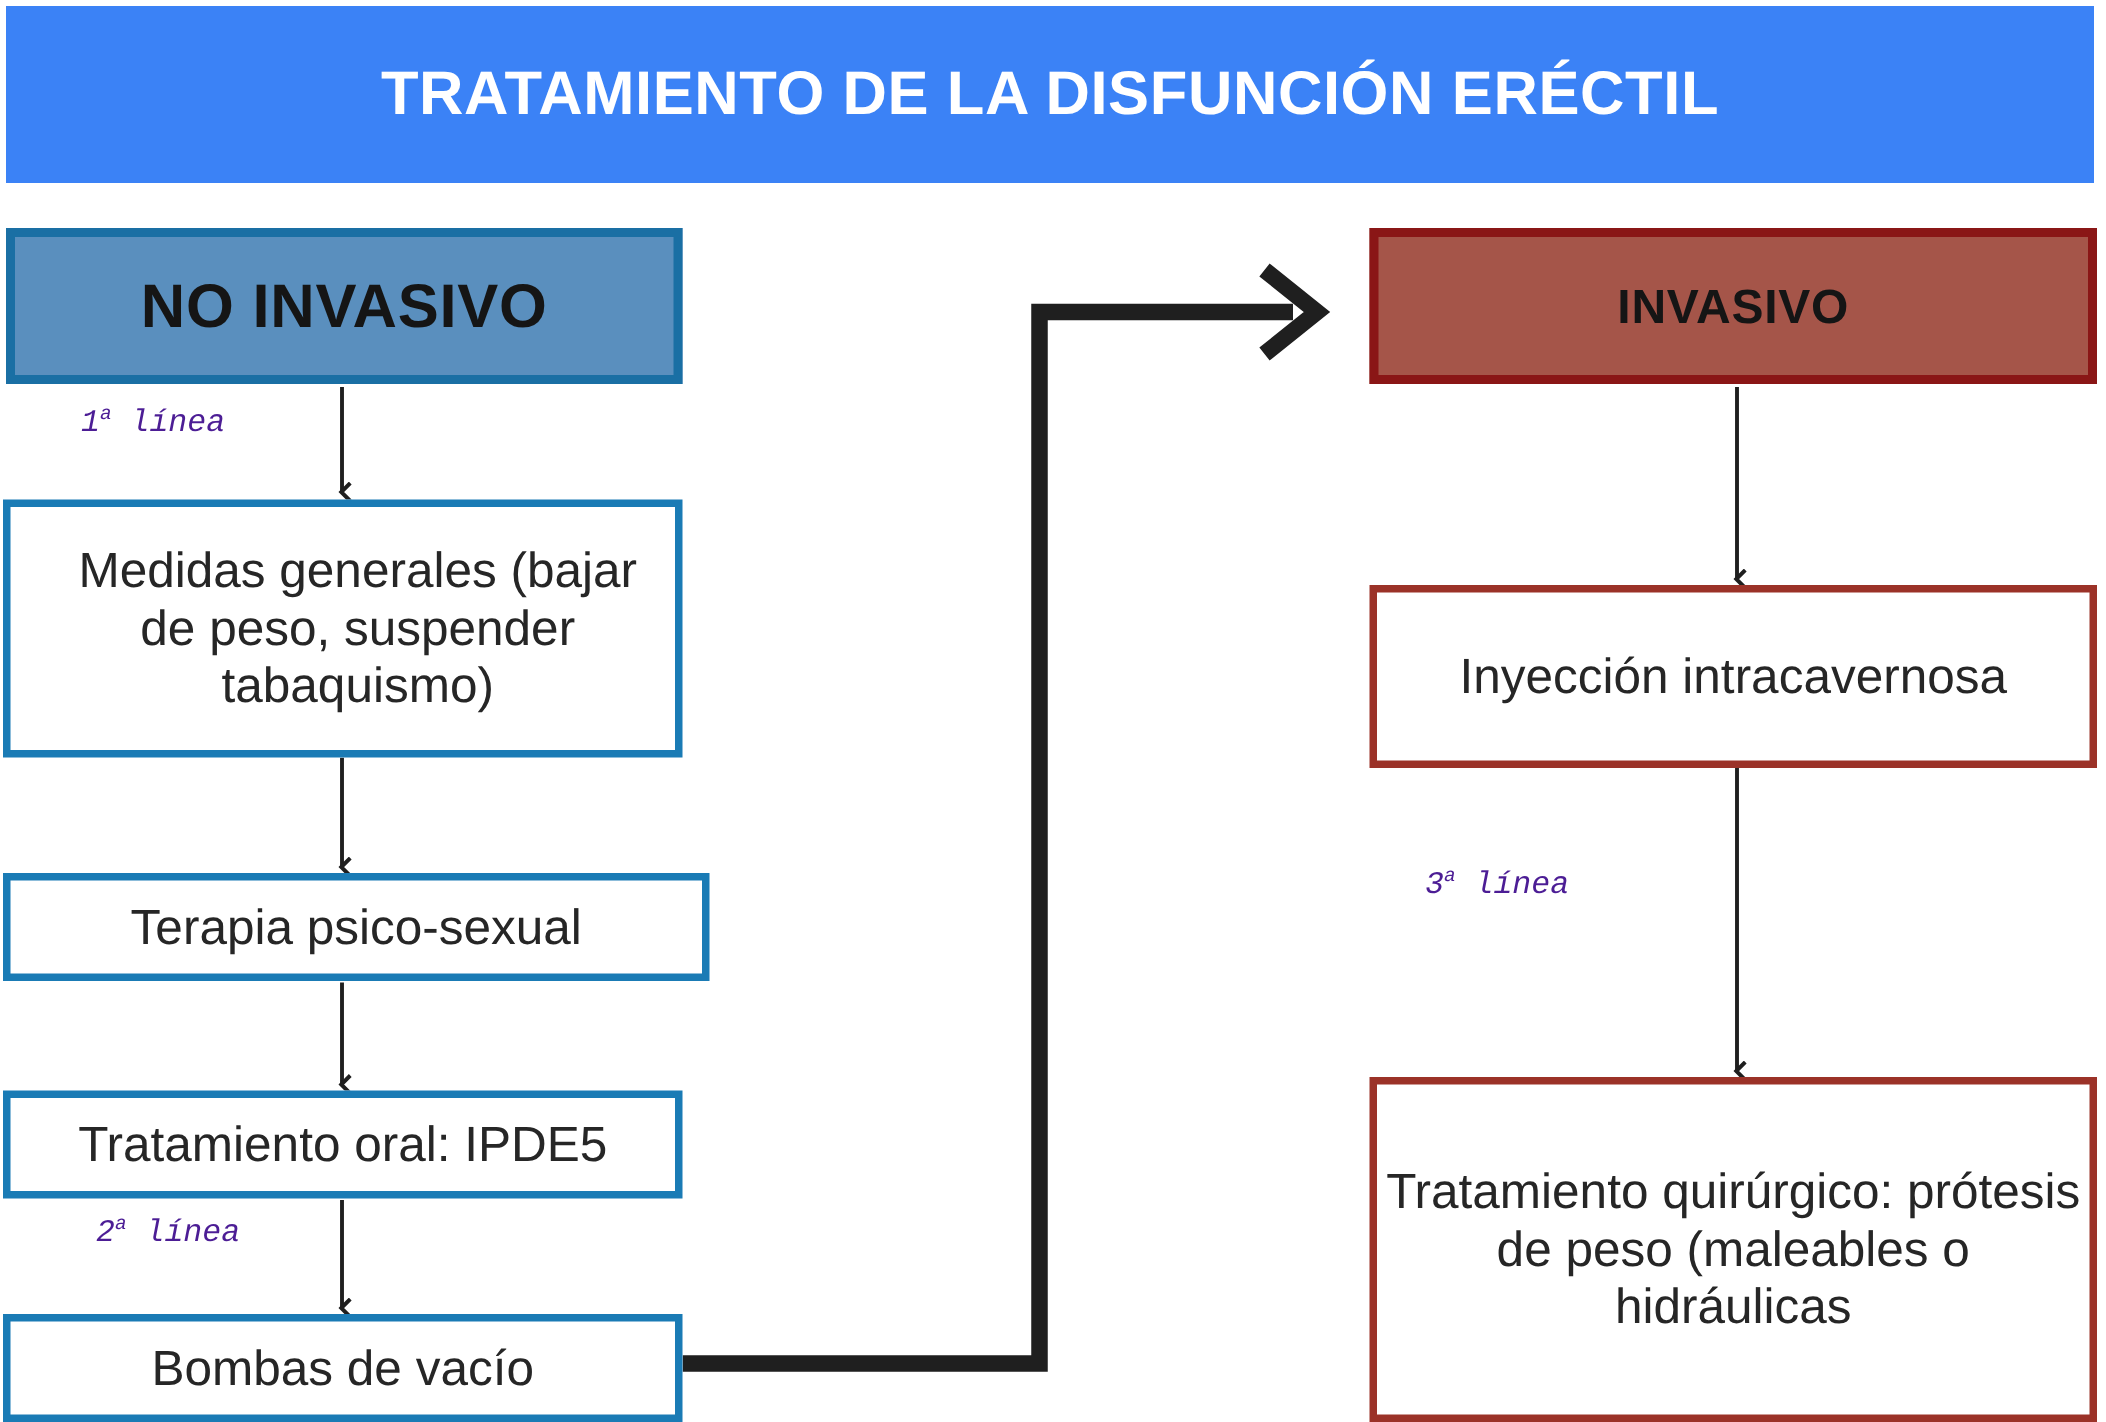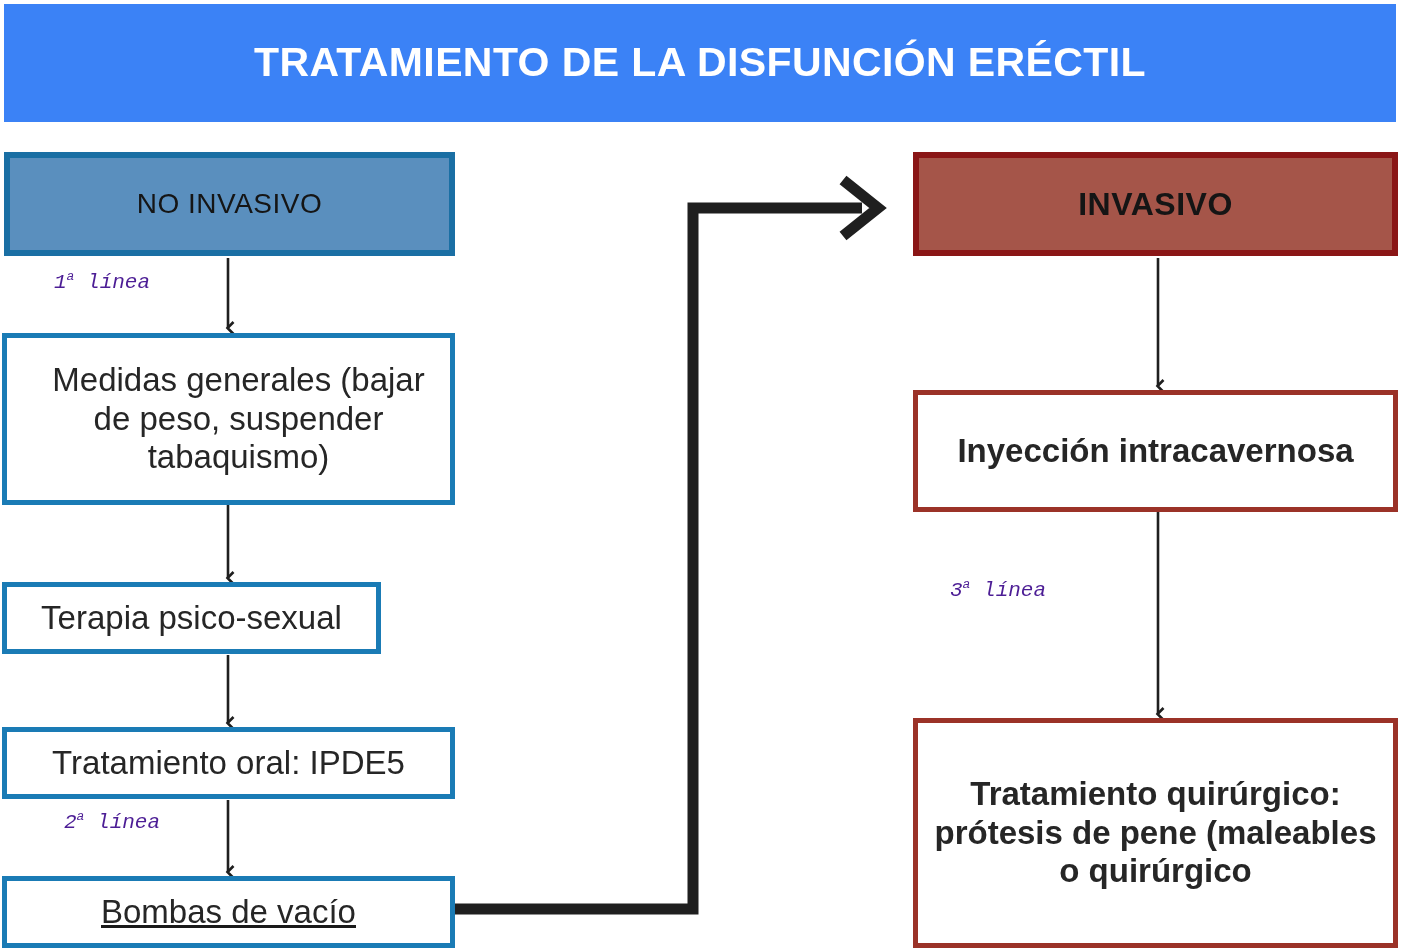--- a/index.html
+++ b/index.html
@@ -59,22 +59,22 @@
     padding: 0 6px;
     box-sizing: border-box;
   }
 
   
   .blue-header {
     border: 6px solid #1A6FA4;
     background: #5A8FBE;
   }
   .blue-header .node-label {
-    font-size: 28px;
-    font-weight: normal;
+    font-size: 41px;
+    font-weight: bold;
     color: #151515;
     letter-spacing: 0.5px;
   }
   .blue-box {
     border: 5px solid #1A7BB5;
     background: #ffffff;
   }
   .blue-box .node-label {
     font-size: 33px;
     font-weight: 400;
@@ -92,21 +92,21 @@
     font-weight: bold;
     color: #151515;
     letter-spacing: 0.5px;
   }
   .red-box {
     border: 5px solid #9B3228;
     background: #ffffff;
   }
   .red-box .node-label {
     font-size: 33px;
-    font-weight: 700;
+    font-weight: 400;
     color: #262626;
     line-height: 1.18;
   }
 
   
   #connectors {
     position: absolute;
     left: 0;
     top: 0;
     width: 1404px;
@@ -162,42 +162,42 @@
   </svg>
 
   <div class="node blue-header" style="left:4px; top:152px; width:451px; height:104px;">
     <span class="node-label">NO INVASIVO</span>
   </div>
 
   <div class="node blue-box" style="left:2px; top:333px; width:453px; height:172px;padding-left:20px;">
     <span class="node-label">Medidas generales (bajar de peso,  suspender tabaquismo)</span>
   </div>
 
-  <div class="node blue-box" style="left:2px; top:582px; width:379px; height:72px;">
+  <div class="node blue-box" style="left:2px; top:582px; width:471px; height:72px;">
     <span class="node-label">Terapia psico-sexual</span>
   </div>
 
   <div class="node blue-box" style="left:2px; top:727px; width:453px; height:72px;text-align:center;">
     <span class="node-label">Tratamiento oral: IPDE5</span>
   </div>
 
-  <div class="node blue-box" style="left:2px; top:876px; width:453px; height:72px;text-decoration:underline;">
+  <div class="node blue-box" style="left:2px; top:876px; width:453px; height:72px;">
     <span class="node-label">Bombas de vacío</span>
   </div>
 
   <div class="node red-header" style="left:913px; top:152px; width:485px; height:104px;">
     <span class="node-label">INVASIVO</span>
   </div>
 
   <div class="node red-box" style="left:913px; top:390px; width:485px; height:122px;">
     <span class="node-label">Inyección intracavernosa</span>
   </div>
 
   <div class="node red-box" style="left:913px; top:718px; width:485px; height:230px;">
-    <span class="node-label">Tratamiento quirúrgico: prótesis de pene (maleables o quirúrgico</span>
+    <span class="node-label">Tratamiento quirúrgico: prótesis de peso (maleables o hidráulicas</span>
   </div>
 
   <div class="stage-label" style="left:54px; top:271px;">
     <span>1</span><sup>a</sup>
     <span>línea</span>
   </div>
 
   <div class="stage-label" style="left:64px; top:811px;">
     <span>2</span><sup>a</sup>
     <span>línea</span>

